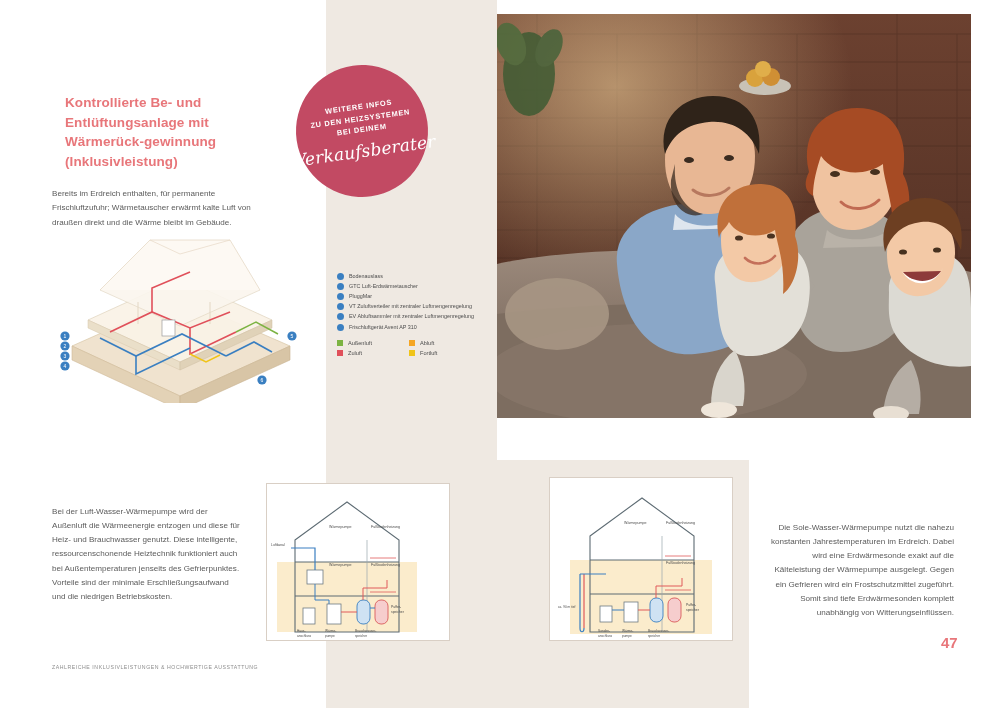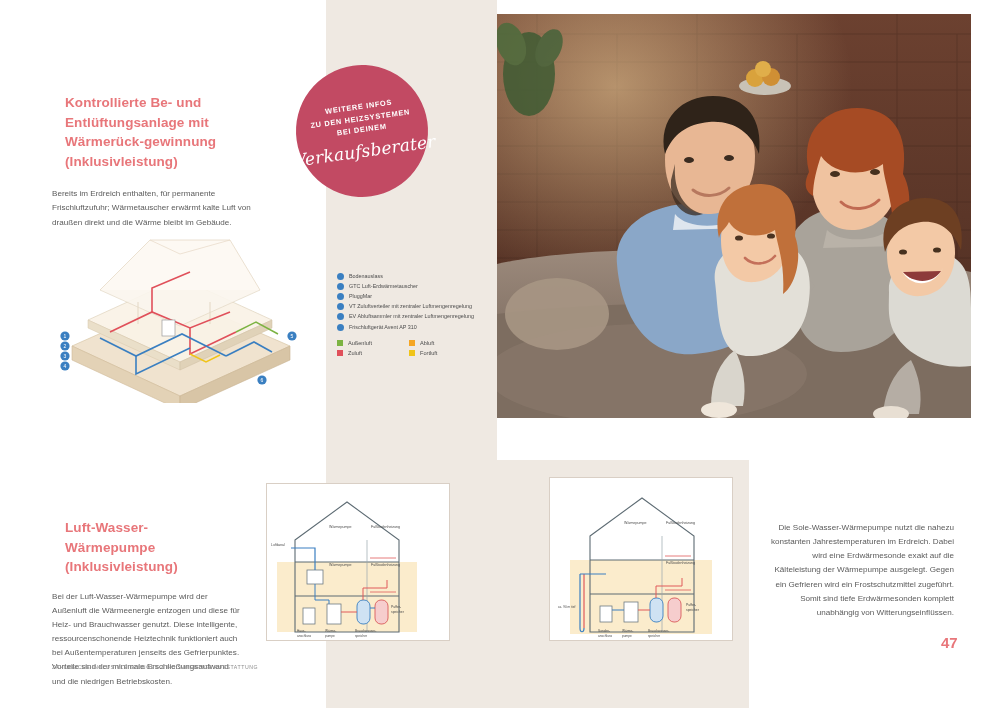--- a/index.html
+++ b/index.html
@@ -453,21 +453,20 @@
         <path d="M406,258 C416,270 436,270 444,257 Z" fill="#8d3a3a"></path>
         <path d="M414,346 C422,362 426,380 422,400 L386,400 C388,376 398,356 414,346 Z" fill="#b5ada4"></path>
         <ellipse cx="394" cy="400" rx="18" ry="8" fill="#e8dfd3"></ellipse>
       </g>
 
       <ellipse cx="60" cy="300" rx="52" ry="36" fill="#a79684" opacity="0.9"></ellipse>
     </svg>
   </div>
 
   <div id="block-air-water">
-    <h2 class="section-title">Luft-Wasser-Wärmepumpe (Inklusivleistung)</h2>
     <p class="body-text">Bei der Luft-Wasser-Wärmepumpe wird der Außenluft die Wärmeenergie entzogen und diese für Heiz- und Brauchwasser genutzt. Diese intelligente, ressourcenschonende Heiztechnik funktioniert auch bei Außentemperaturen jenseits des Gefrierpunktes. Vorteile sind der minimale Erschließungsaufwand und die niedrigen Betriebskosten.</p>
   </div>
 
   <div id="schematic-air" class="schematic-card">
     <svg width="182" height="156" viewBox="0 0 182 156" xmlns="http://www.w3.org/2000/svg" font-family="Liberation Sans">
 
       <rect x="10" y="78" width="140" height="70" fill="#fbeccc"></rect>
 
       <path d="M28,56 L80,18 L132,56 L132,148 L28,148 Z" fill="none" stroke="#5d6b73" stroke-width="1.1"></path>
       <line x1="28" y1="78" x2="132" y2="78" stroke="#5d6b73" stroke-width="1"></line>

